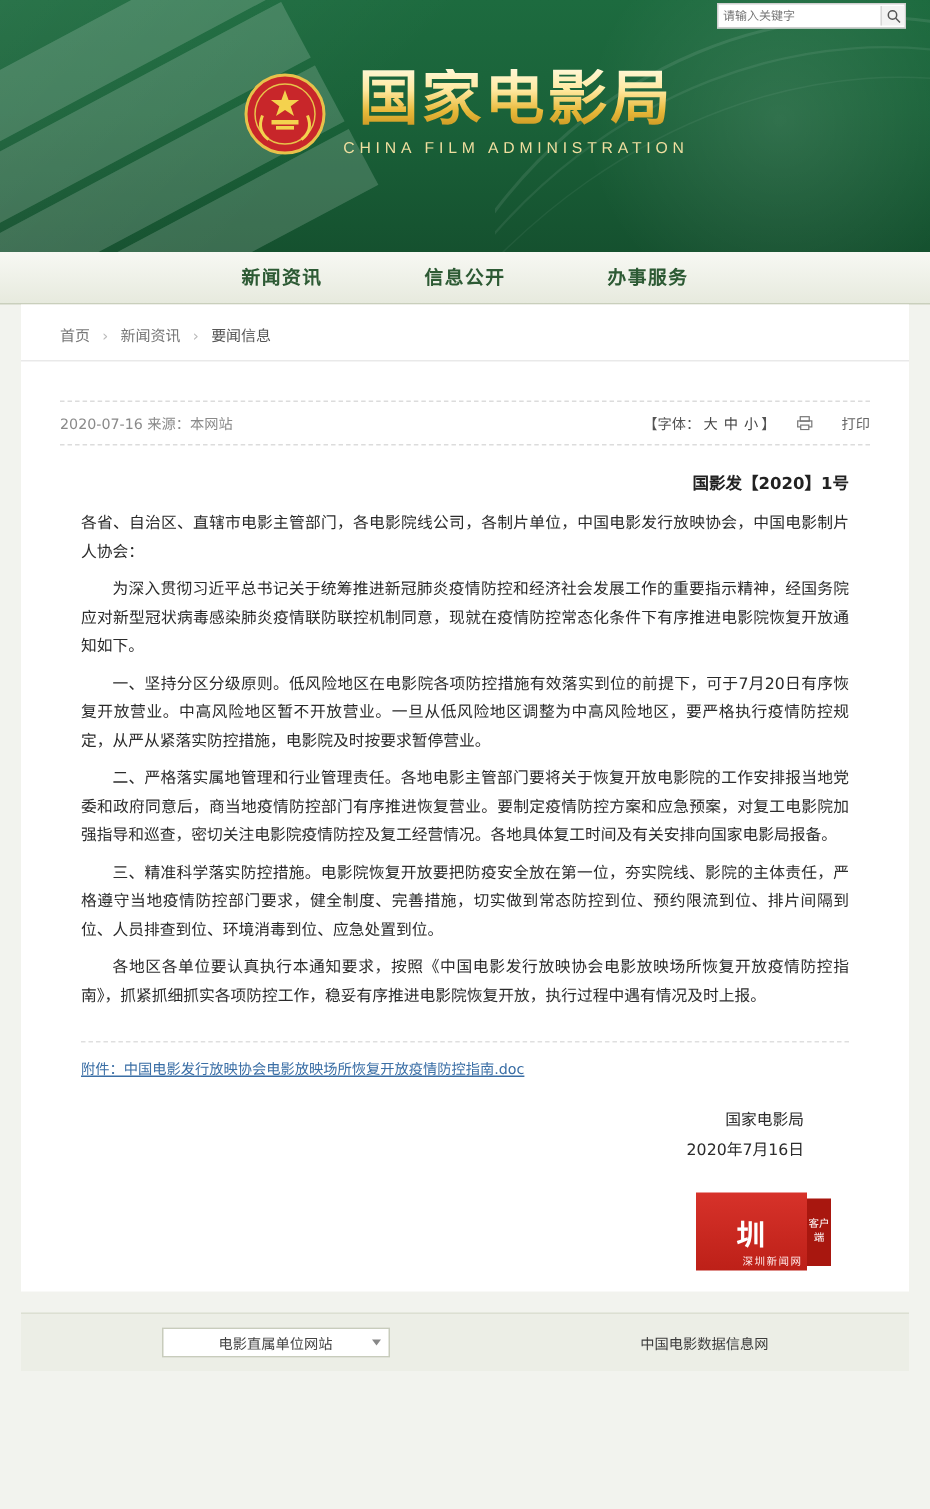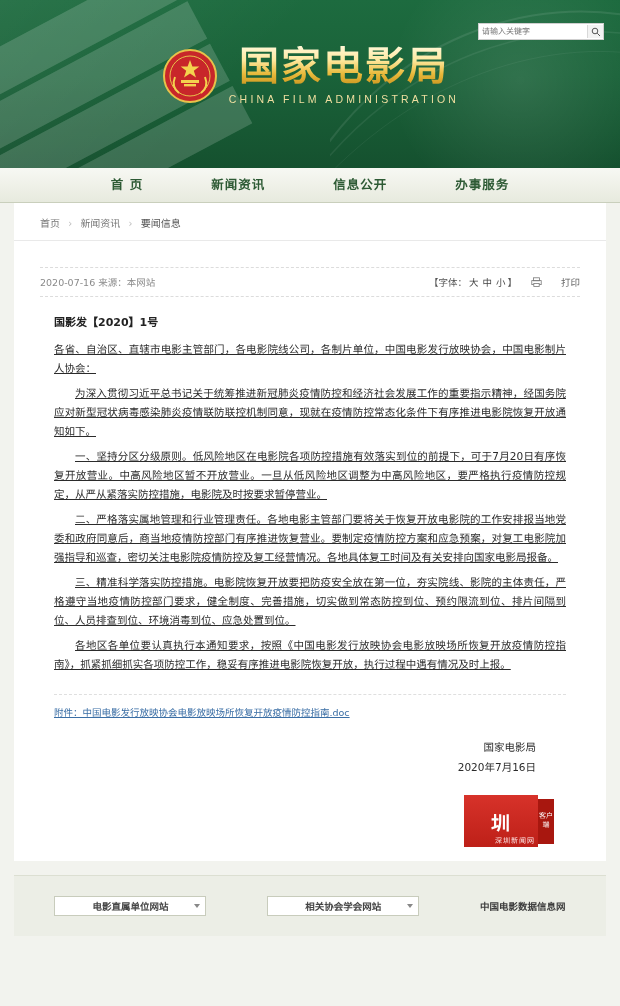--- a/index.html
+++ b/index.html
@@ -65,21 +65,21 @@
     left: 330px;
     top: 0;
     width: 300px;
     height: 168px;
     opacity: 0.18;
   }
 
   .search-box {
     position: absolute;
     right: 16px;
-    top: 23px;
+    top: 2px;
     width: 124px;
     height: 15px;
     background: #ffffff;
     border: 1px solid #cfcfcf;
     display: flex;
     align-items: center;
     z-index: 5;
   }
   .search-box input {
     border: none;
@@ -212,27 +212,27 @@
 
   .doc-body {
     padding: 16px 40px 0 40px;
     font-size: 10.5px;
     line-height: 19px;
     color: #2b2b2b;
     font-family: "DejaVu Sans", "Liberation Sans", sans-serif;
     text-align: justify;
   }
   .doc-number {
-    text-align: left;
+    text-align: right;
     font-weight: bold;
     font-size: 11px;
     margin-bottom: 8px;
     color: #222;
   }
-  .doc-body p { margin: 0 0 6px 0; text-decoration: underline; }
+  .doc-body p { margin: 0 0 6px 0; }
   .doc-body p.indent { text-indent: 2em; }
 
   .attachment {
     margin: 20px 40px 0 40px;
     font-size: 9.5px;
     color: #3a6ea5;
     text-decoration: underline;
     cursor: pointer;
     border-top: 1px dashed #dfdfdf;
     padding-top: 10px;
@@ -294,22 +294,21 @@
 
   
   .linkbar {
     margin: 14px 14px 0 14px;
     height: 38px;
     background: #eceee6;
     border-top: 1px solid #dcdfd2;
     display: flex;
     align-items: center;
     justify-content: space-around;
-    padding: 11px 10px;
-    font-weight: bold;
+    padding: 0 10px;
   }
   .select-box {
     width: 150px;
     height: 18px;
     background: #ffffff;
     border: 1px solid #c8ccbc;
     display: flex;
     align-items: center;
     justify-content: center;
     position: relative;
@@ -373,21 +372,20 @@
         </svg>
       </div>
       <div class="brand-text">
         <div class="brand-cn">国家电影局</div>
         <div class="brand-en">CHINA FILM ADMINISTRATION</div>
       </div>
     </div>
   </div>
 
   <div class="nav">
-    <div class="nav-item">首 页</div>
     <div class="nav-item">新闻资讯</div>
     <div class="nav-item">信息公开</div>
     <div class="nav-item">办事服务</div>
   </div>
 
   <div class="content">
 
     <div class="breadcrumb">
       <span class="crumb">首页</span>
       <span class="sep">›</span>
@@ -439,20 +437,16 @@
       <div class="qr-side">客户端</div>
     </div>
 
   </div>
 
   <div class="linkbar">
     <div class="select-box">
       <span>电影直属单位网站</span>
       <span class="caret"></span>
     </div>
-    <div class="select-box">
-      <span>相关协会学会网站</span>
-      <span class="caret"></span>
-    </div>
     <div class="plain-link">中国电影数据信息网</div>
   </div>
 
 </div>
 
 </body></html>

